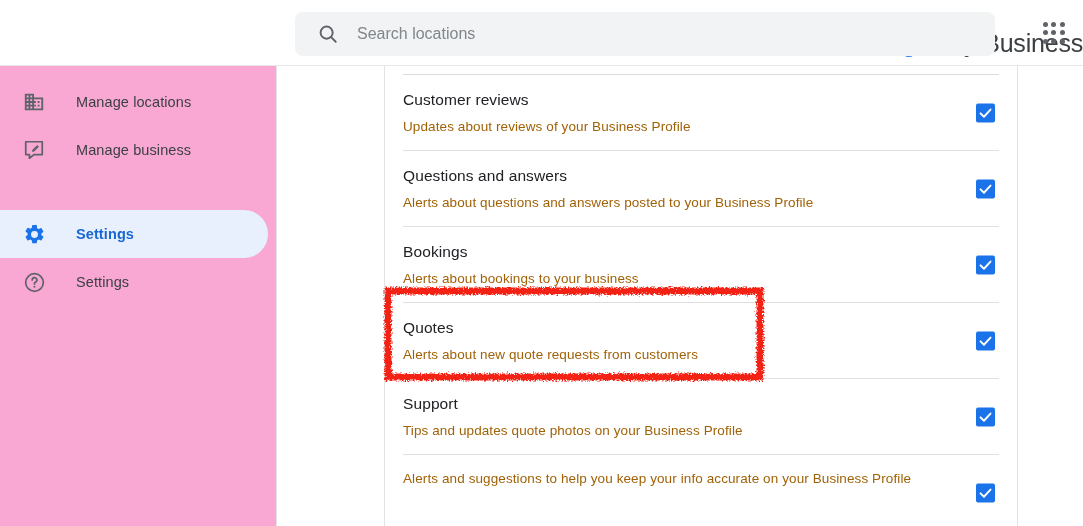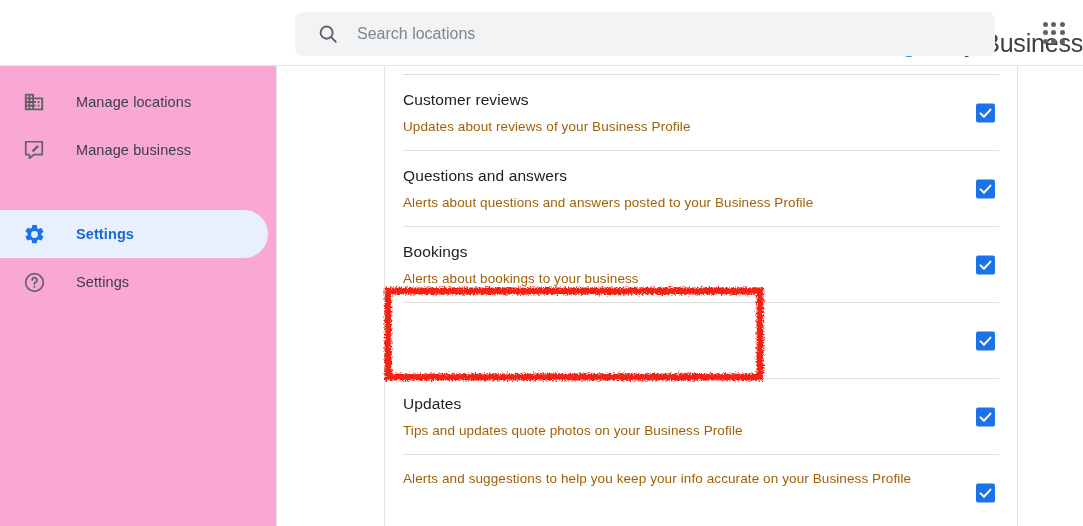--- a/index.html
+++ b/index.html
@@ -231,29 +231,31 @@
         <div class="s-title">Bookings</div>
         <div class="s-desc">Alerts about bookings to your business</div>
         <div class="checkbox">
           <svg viewBox="0 0 24 24" fill="none" stroke="#ffffff" stroke-width="3" stroke-linecap="round" stroke-linejoin="round">
               <polyline points="4,12.5 9.5,18 20,6.5"></polyline>
             </svg>
         </div>
       </div>
 
       <div class="setting-row">
-        <div class="checkbox">
-          <svg viewBox="0 0 24 24" fill="none" stroke="#ffffff" stroke-width="3" stroke-linecap="round" stroke-linejoin="round">
-              <polyline points="4,12.5 9.5,18 20,6.5"></polyline>
-            </svg>
-        </div>
-      </div>
-
-      <div class="setting-row">
-        <div class="s-title">Updates</div>
+        <div class="s-title">Quotes</div>
+        <div class="s-desc">Alerts about new quote requests from customers</div>
+        <div class="checkbox">
+          <svg viewBox="0 0 24 24" fill="none" stroke="#ffffff" stroke-width="3" stroke-linecap="round" stroke-linejoin="round">
+              <polyline points="4,12.5 9.5,18 20,6.5"></polyline>
+            </svg>
+        </div>
+      </div>
+
+      <div class="setting-row">
+        <div class="s-title">Support</div>
         <div class="s-desc">Tips and updates quote photos on your Business Profile</div>
         <div class="checkbox">
           <svg viewBox="0 0 24 24" fill="none" stroke="#ffffff" stroke-width="3" stroke-linecap="round" stroke-linejoin="round">
               <polyline points="4,12.5 9.5,18 20,6.5"></polyline>
             </svg>
         </div>
       </div>
 
       <div class="setting-row">
         <div class="s-desc">Alerts and suggestions to help you keep your info accurate on your Business Profile</div>

